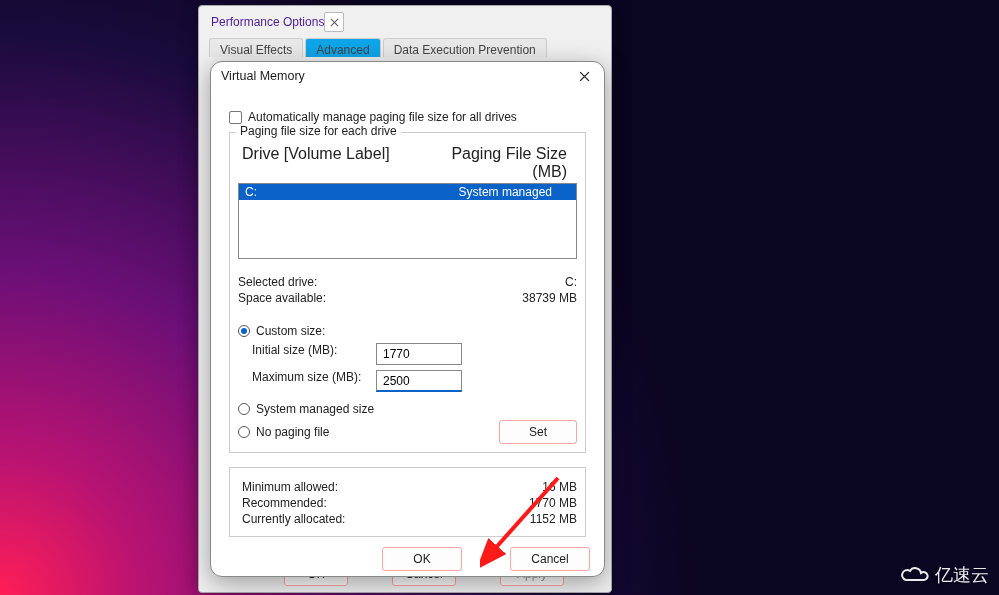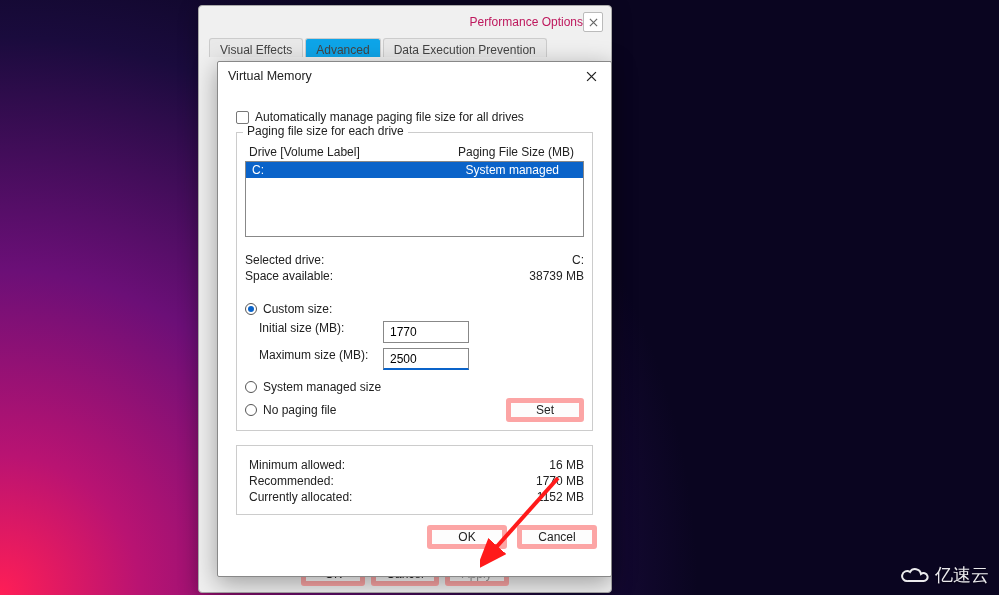--- a/index.html
+++ b/index.html
@@ -10,57 +10,57 @@
                 linear-gradient(135deg, #2d0a4e 0%, #0a0520 35%, #3a0ca3 55%, #7209b7 75%, #f72585 100%);
     position: relative;
   }
 
   .parent-dialog {
     position: absolute; left: 198px; top: 5px; width: 414px; height: 588px;
     background: #f0f0f0; border: 1px solid #aaa; border-radius: 4px;
     box-shadow: 0 4px 20px rgba(0,0,0,.3);
   }
   .parent-titlebar {
-    height: 32px; display: flex; align-items: center; justify-content: flex-end;
-    padding: 0 8px 0 12px; font-size: 12px; color: #be185d;
+    height: 32px; display: flex; align-items: center; justify-content: flex-start;
+    padding: 0 8px 0 12px; font-size: 12px; color: #4c1d95;
   }
   .parent-close { width: 20px; height: 20px; display:flex; align-items:center; justify-content:center; border:1px solid #bbb; border-radius:2px; font-size: 12px; color:#666; background:#fff;}
   .parent-tabs { display: flex; padding-left: 10px; font-size: 12px; color:#444; }
   .parent-tab { padding: 4px 10px 0; border:1px solid #ccc; border-bottom:none; background:#e9e9e9; margin-right:2px; border-radius:3px 3px 0 0;}
   .parent-tab.active { background:#0ea5e9; font-weight: 500;}
   .parent-bottom-buttons {
     position: absolute; bottom: 6px; left: 0; right: 0;
     display: flex; justify-content: center; gap: 6px;
   }
   .parent-bottom-buttons .btn { min-width: 64px; }
   .parent-bottom-buttons .btn.disabled { color:#999; }
 
   .dialog {
-    position: absolute; left: 217px; top: 61px; width: 395px; height: 516px;
-    background: #fff; border: 1px solid #888; border-radius: 2px;
+    position: absolute; left: 210px; top: 61px; width: 395px; height: 516px;
+    background: #fff; border: 1px solid #888; border-radius: 12px;
     box-shadow: 0 6px 24px rgba(0,0,0,.35);
     font-size: 12px; color: #222;
   }
   .dlg-titlebar {
     height: 28px; display:flex; align-items:center; justify-content: space-between;
     padding: 0 6px 0 10px; font-size: 12.5px;
   }
   .dlg-close {
     width: 28px; height: 20px; display:flex; align-items:center; justify-content:center;
     font-size: 14px; color:#333; border-radius:2px;
   }
   .dlg-body { padding: 8px 18px 0 18px; }
 
   .chk-row { display:flex; align-items:center; gap:6px; margin: 12px 0 8px; }
   .chk { width:13px; height:13px; border:1px solid #777; border-radius:2px; background:#fff; }
 
   .groupbox { position: relative; border:1px solid #ccc; padding: 10px 8px 8px; margin-top: 4px;}
   .groupbox > .legend { position:absolute; top:-9px; left:6px; background:#fff; padding:0 4px; font-size:12px; }
 
-  .list-head { display:flex; font-size:12px; padding: 2px 4px 2px 4px; color:#222;gap:15px;}
+  .list-head { display:flex; font-size:16px; padding: 2px 4px 2px 4px; color:#222;gap:15px;}
   .list-head .col-a { width: 180px; }
   .list-head .col-b { flex:1; text-align:right; padding-right: 6px;}
   .drive-list { border:1px solid #888; height: 76px; background:#fff; overflow:hidden;}
   .drive-row { display:flex; font-size:12px; height:16px; align-items:center; padding: 0 6px;}
   .drive-row .col-a { width: 180px; }
   .drive-row .col-b { flex:1; text-align:right; padding-right: 18px;}
   .drive-row.selected { background:#0a63c9; color:#fff; }
 
   .kv { display:flex; margin: 2px 0; justify-content: space-between; }
   .kv .k { width: 132px; }
@@ -72,34 +72,35 @@
   .radio.checked .dot { display:block; }
 
   .size-row { display:flex; align-items:flex-start; margin: 5px 0 5px 14px; gap: 10px;}
   .size-row .lbl { width:114px; }
   .txt {
     width: 86px; height:22px; border:1px solid #888; padding: 2px 6px; font-size:12px; background:#fff;
   }
   .txt.focus { border-bottom: 2px solid #0a63c9; }
 
   .btn {
-    min-width: 80px; height: 24px; border:5px solid #fca5a5; border-radius:3px; background:#fdfdfd;
+    min-width: 80px; height: 24px; border:1px solid #fca5a5; border-radius:3px; background:#fdfdfd;
     display:inline-flex; align-items:center; justify-content:center; font-size:12px; color:#222;
     padding: 0 10px;
+    margin-left: 38px;
   }
 
   .totals .kv .k { width: 132px; padding-left: 4px;}
   .totals .kv .v { }
 
   .dlg-buttons { display:flex; justify-content:flex-end; gap:10px; padding: 10px 14px 12px;}
 
   .arrow { position:absolute; pointer-events:none; }
 
   .watermark {
-    position:absolute; right: 10px; bottom: 8px; display:flex; align-items:center; gap:6px;
+    position:absolute; right: 10px; bottom: 8px; display:flex; gap:6px;
     color:#fff; font-size: 18px; font-weight: 500; opacity: .92; text-shadow: 0 1px 2px rgba(0,0,0,.4);
   }
 </style>
 </head>
 <body>
 
 <div class="desktop">
 
   <div class="parent-dialog">
     <div class="parent-titlebar">

